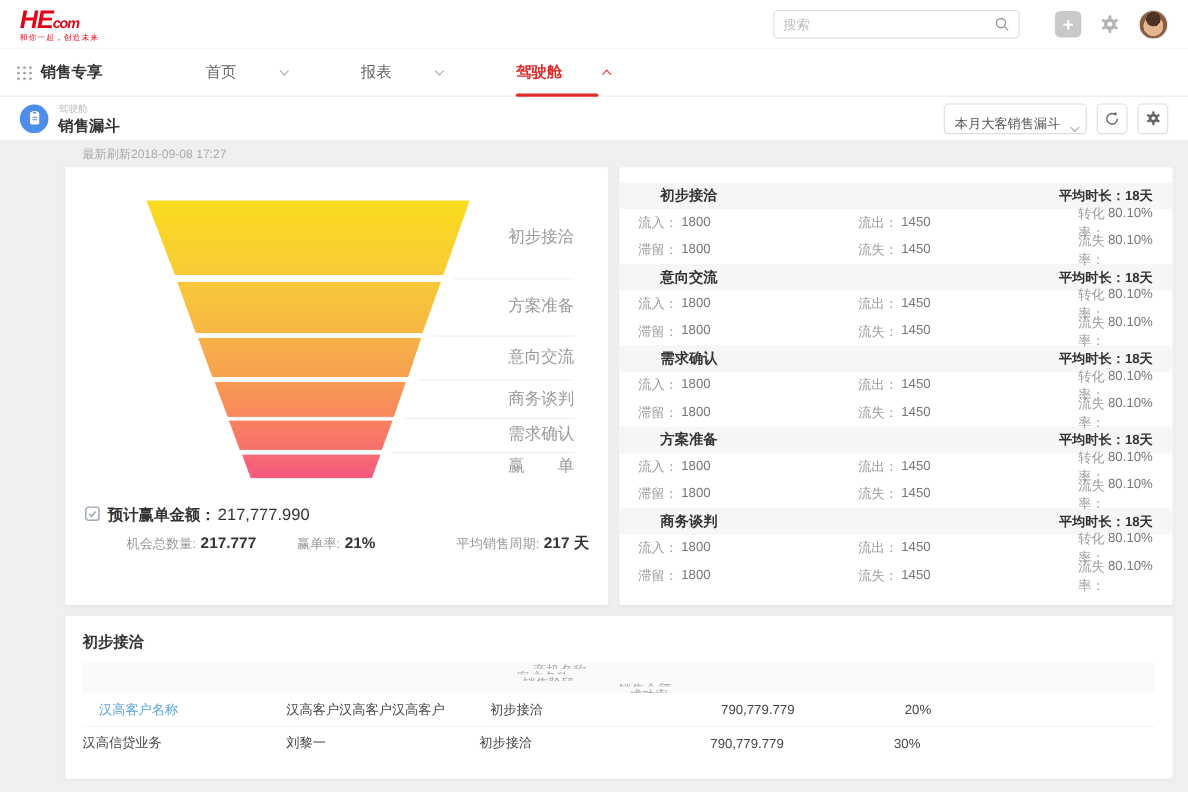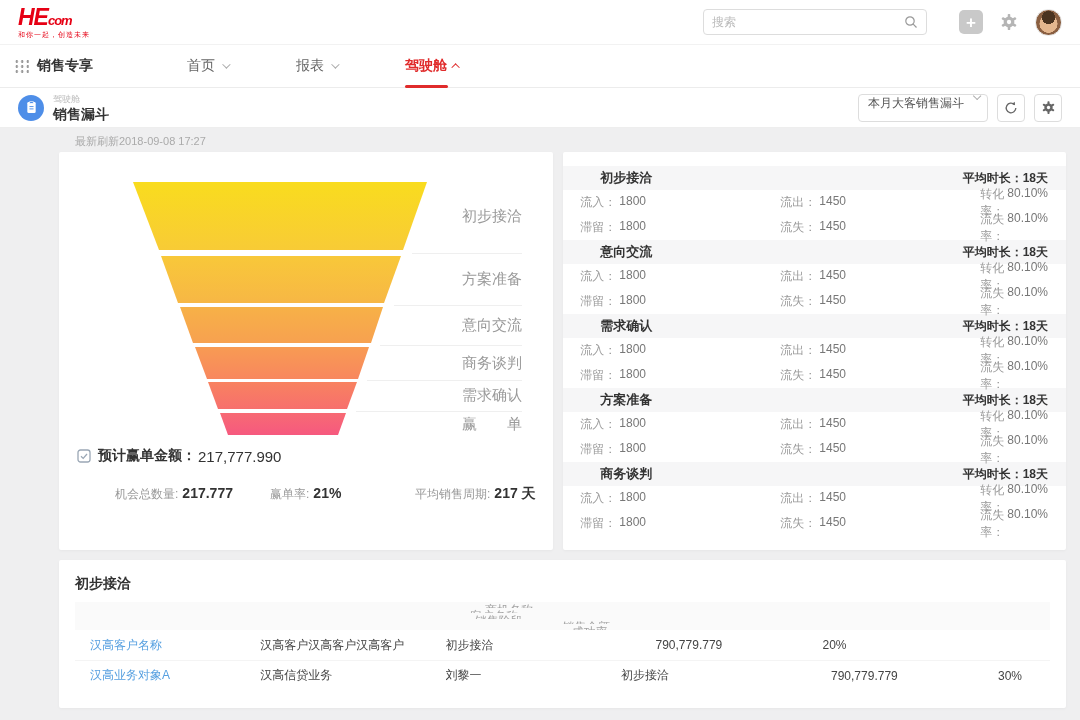--- a/index.html
+++ b/index.html
@@ -25,34 +25,34 @@
       radial-gradient(circle at 50% 30%, #4A3320 0 30%, rgba(0,0,0,0) 31%),
       radial-gradient(circle at 50% 55%, #E3B68E 0 48%, #8A5F41 49% 100%);
     border:1px solid #E6E6E6;}
 
   
   .navbar{height:43px;background:#fff;display:flex;align-items:center;padding:0 14px;border-bottom:1px solid #ECECEC;position:relative;}
   .grid-icon{width:15px;height:14px;margin-right:8px;cursor:pointer;
     background-image:radial-gradient(#9A9A9A 1.3px, rgba(0,0,0,0) 1.4px);
     background-size:5.5px 5px;}
   .workspace{font-size:14px;color:#333;font-weight:bold;margin-right:60px;cursor:pointer;}
-  .nav-item{height:43px;display:flex;align-items:center;margin:0 34px;font-size:14px;color:#666;cursor:pointer;position:relative;}
+  .nav-item{height:43px;display:flex;align-items:center;margin:0 34px;font-size:14px;color:#666;cursor:pointer;position:relative;gap:32px;}
   .chev{display:inline-block;width:6px;height:6px;border-right:1.5px solid #AAA;border-bottom:1.5px solid #AAA;transform:rotate(45deg) translateY(-2px);margin-left:7px;}
   .nav-item.active{color:#E02B2B;font-weight:bold;}
   .nav-item.active .chev{border-color:#E02B2B;transform:rotate(-135deg) translateY(-2px);}
   .nav-item.active::after{content:"";position:absolute;left:0;right:12px;bottom:0;height:3px;background:#E02B2B;border-radius:2px;}
 
   
   .titlebar{height:40px;background:#fff;display:flex;align-items:center;padding:0 18px;border-bottom:1px solid #EEE;}
   .dash-icon{width:26px;height:26px;border-radius:50%;background:#4E8EE8;display:flex;align-items:center;justify-content:center;margin-right:9px;}
   .title-texts{display:flex;flex-direction:column;justify-content:center;line-height:1;}
   .crumb{font-size:9px;color:#BBB;margin-bottom:3px;}
   .page-title{font-size:14px;color:#333;font-weight:bold;}
   .title-spacer{flex:1;}
-  .filter-select{height:28px;border:1px solid #DDD;border-radius:4px;display:flex;align-items:flex-start;padding:0 9px;font-size:12px;color:#555;cursor:pointer;background:#fff;}
+  .filter-select{height:28px;border:1px solid #DDD;border-radius:4px;display:flex;align-items:flex-end;padding:0 9px;font-size:12px;color:#555;cursor:pointer;background:#fff;}
   .filter-select .chev{margin-left:8px;transform:rotate(45deg) translateY(-3px);}
   .sq-btn{width:28px;height:28px;border:1px solid #DDD;border-radius:4px;background:#fff;display:flex;align-items:center;justify-content:center;cursor:pointer;margin-left:9px;}
 
   
   .content{padding:0 14px;margin-left:45px;}
   .refresh-line{height:24px;line-height:26px;font-size:11px;color:#AAA;padding-left:16px;}
   .cards-row{display:flex;gap:10px;}
   .card{background:#fff;border-radius:2px;box-shadow:0 1px 3px rgba(0,0,0,0.04);}
   .half-card{width:521px;height:398px;position:relative;}
 
@@ -64,21 +64,21 @@
   .fseg1{top:74px;height:47px;clip-path:polygon(28px 0,268px 0,251px 100%,45px 100%);}
   .fseg2{top:125px;height:36px;clip-path:polygon(47px 0,250px 0,238px 100%,60px 100%);}
   .fseg3{top:165px;height:32px;clip-path:polygon(62px 0,236px 0,225px 100%,74px 100%);}
   .fseg4{top:200px;height:27px;clip-path:polygon(75px 0,224px 0,214px 100%,85px 100%);}
   .fseg5{top:231px;height:22px;clip-path:polygon(87px 0,213px 0,205px 100%,95px 100%);}
   .flabel{position:absolute;right:58px;height:20px;line-height:20px;font-size:15px;color:#9A9A9A;}
   .fl0{top:24px;} .fl1{top:87px;} .fl2{top:133px;} .fl3{top:171px;} .fl4{top:203px;} .fl5{top:232px;}
   .gline{position:absolute;right:58px;height:1px;background:#EFEFEF;}
   .gl0{top:71px;left:353px;} .gl1{top:123px;left:335px;} .gl2{top:163px;left:321px;} .gl3{top:198px;left:308px;} .gl4{top:229px;left:297px;}
 
-  .expected{position:absolute;left:18px;top:295px;display:flex;align-items:center;font-size:14px;color:#333;}
+  .expected{position:absolute;left:18px;top:308px;display:flex;align-items:flex-start;font-size:14px;color:#333;}
   .expected .exp-label{font-weight:bold;margin:0 2px 0 7px;}
   .expected .exp-value{font-size:15px;color:#333;}
   .kpis{position:absolute;left:0;top:333px;width:521px;height:20px;}
   .kpi{position:absolute;top:0;font-size:12px;color:#999;white-space:nowrap;}
   .kpi b{font-size:14px;color:#333;font-weight:bold;margin-left:4px;}
   .kpi0{left:56px;} .kpi1{left:211px;} .kpi2{left:356px;}
 
   
   .stats-card{padding-top:14px;}
   .sec{margin-bottom:0;}
@@ -432,21 +432,20 @@
       </div>
       <div id="table-body">
           <div class="t-row t-body">
             <span class="tc tc0">汉高客户名称</span>
             <span class="tc tc1">汉高客户汉高客户汉高客户</span>
             <span class="tc tc3">初步接洽</span>
             <span class="tc tc4">790,779.779</span>
             <span class="tc tc5">20%</span>
           </div>
           <div class="t-row t-body">
-            <span class="tc tc0">汉高业务对象A</span>
             <span class="tc tc1">汉高信贷业务</span>
             <span class="tc tc2">刘黎一</span>
             <span class="tc tc3">初步接洽</span>
             <span class="tc tc4">790,779.779</span>
             <span class="tc tc5">30%</span>
           </div>
         </div>
     </section>
   </div>
 

